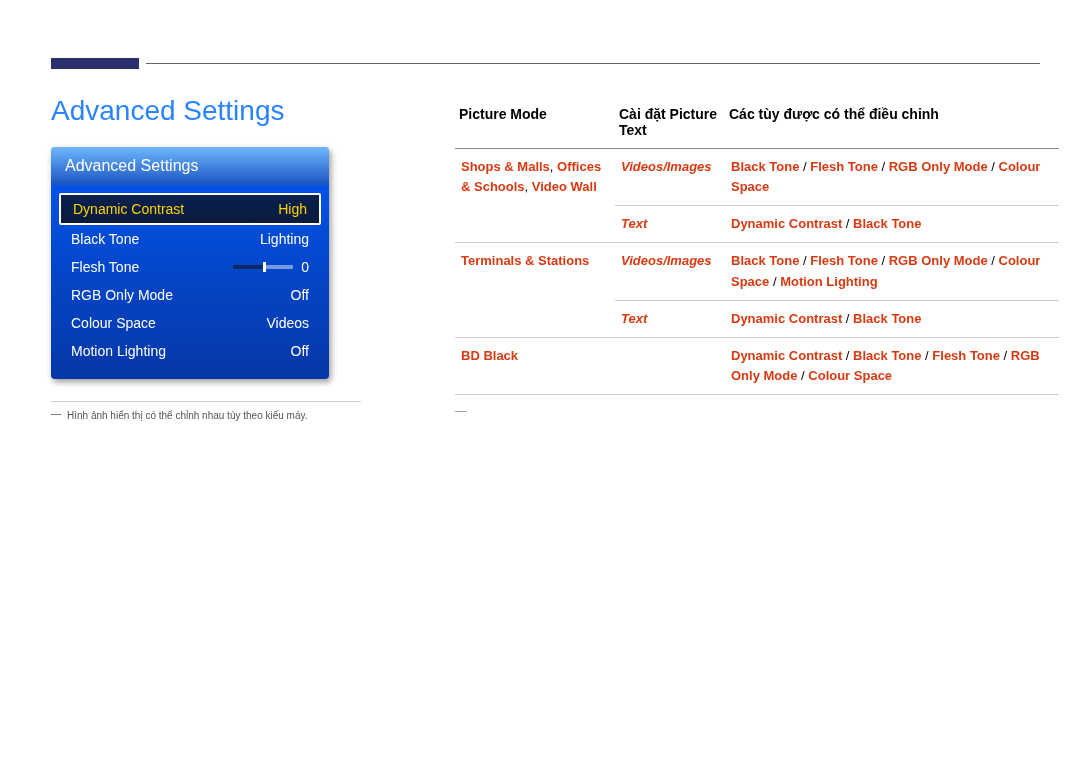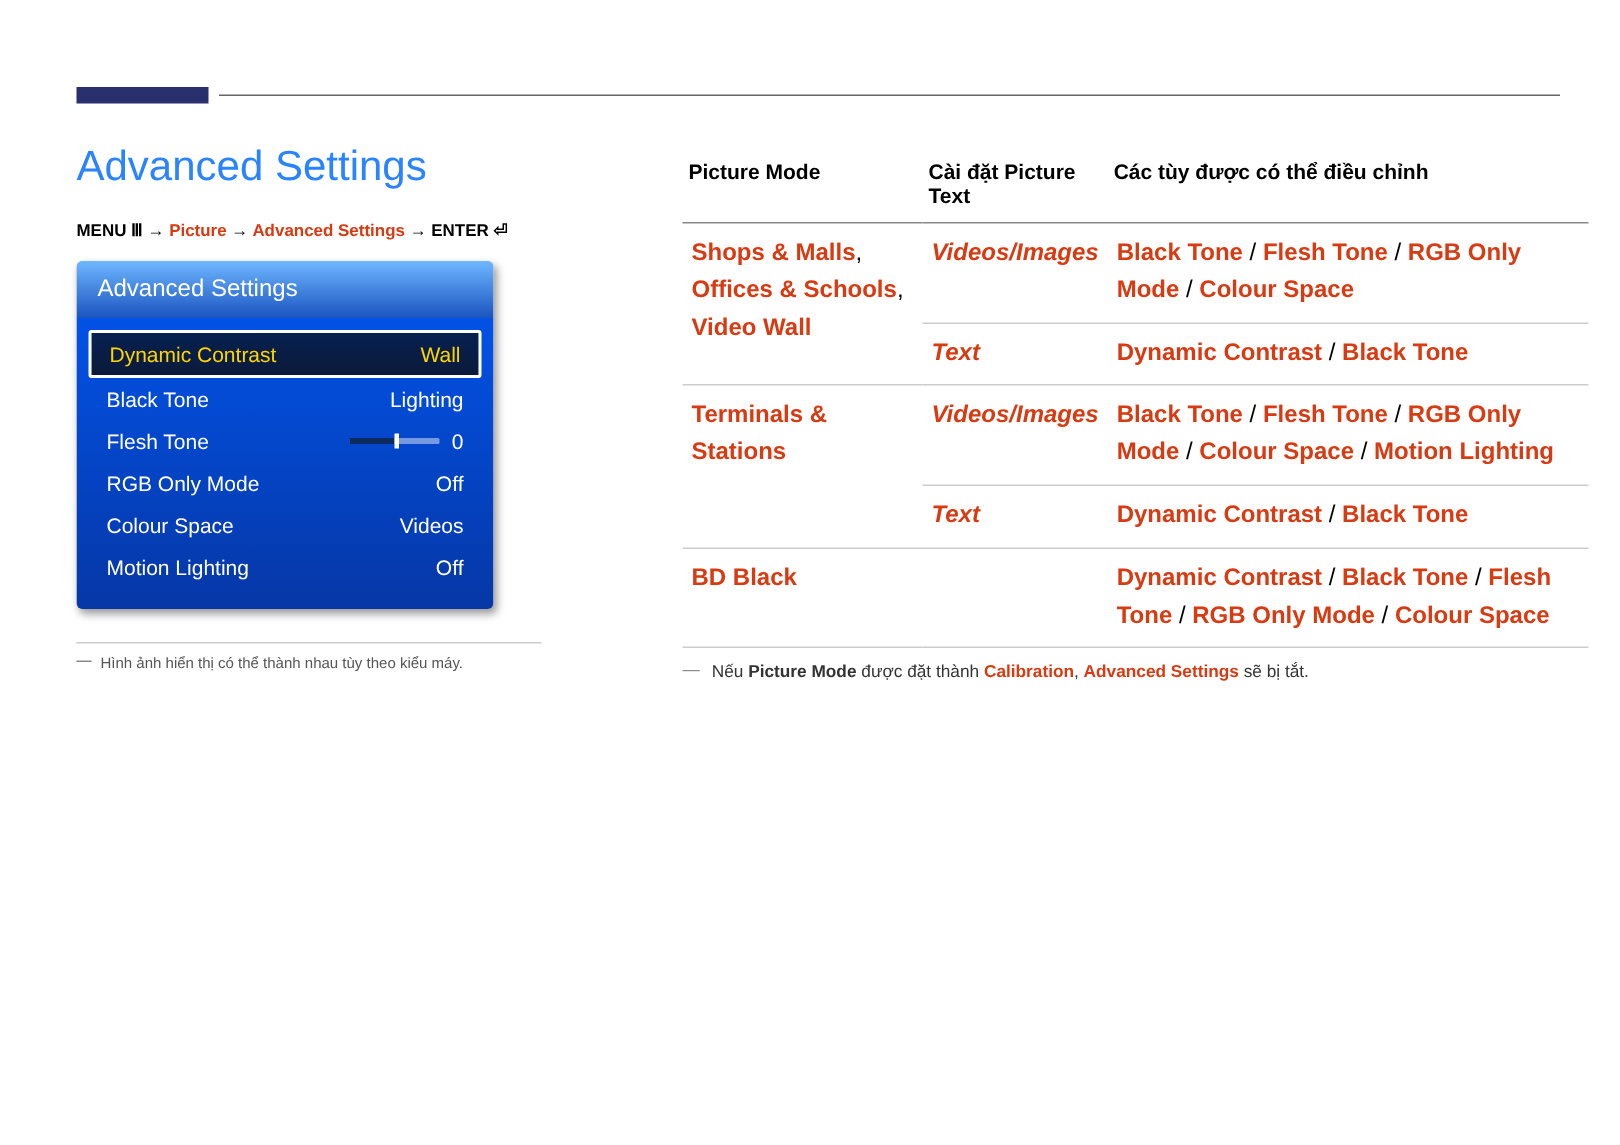--- a/index.html
+++ b/index.html
@@ -23,48 +23,45 @@
   .slider .dark { position:absolute; left:0; top:0; bottom:0; width:50%; background:#0a2a60; }
   .slider-handle { position:absolute; left:50%; top:-3px; width:3px; height:10px; background:#fff; }
 
   .underline { border-top:1px solid #ccc; margin-top:22px; width:310px;}
   .footnote-wrap { margin-top:8px; font-size:10px; color:#555; display:flex; gap:6px; }
   .dash { position:relative; top:-2px;}
 
   .right-col { position:absolute; top:100px; left:455px; right:21px; }
   .tbl { width:100%; border-collapse:collapse; }
   .tbl th { font-size:14px; font-weight:bold; text-align:left; padding:6px 6px 10px 4px; border-bottom:1px solid #888; vertical-align:top; }
-  .tbl td { font-size:16px; padding:8px 6px; border-bottom:1px solid #ccc; vertical-align:top; line-height:1.55; }
+  .tbl td { font-size:13px; padding:8px 6px; border-bottom:1px solid #ccc; vertical-align:top; line-height:1.55; }
   .tbl td.col0 { width:160px; }
   .tbl td.col1 { width:110px;font-style:italic; }
   .red { color:#d83a12; font-weight:bold; }
   .nb  { color:#000; font-weight:normal; }
   .bottom-note { margin-top:10px; font-size:11.5px; color:#333; display:flex; gap:8px;}
   .bottom-note .bn-dash { position:relative; top:-1px; color:#888;}
   .bold { font-weight:bold; }
 </style>
 </head>
 <body>
 
 <div class="top-bar"></div>
 <div class="hr-top"></div>
 
 <div class="left-col">
   <div class="title">Advanced Settings</div>
 
-  <div class="path">
-    <span>MENU </span><span>Ⅲ</span><span> → </span><span class="red">Picture</span><span> → </span><span class="red">Advanced Settings</span><span> → </span><span>ENTER </span><span>⏎</span>
-  </div>
 
   <div class="osd">
     <div class="osd-header">Advanced Settings</div>
     <div class="osd-body">
       <div class="osd-row sel">
         <span>Dynamic Contrast</span>
-        <span class="val">Wall</span>
+        <span class="val">High</span>
       </div>
       <div class="osd-row">
         <span>Black Tone</span>
         <span class="val">Lighting</span>
       </div>
       <div class="osd-row">
         <span>Flesh Tone</span>
         <span class="val with-slider">
           <span class="slider">
               <span class="dark"></span>
@@ -84,21 +81,21 @@
       <div class="osd-row">
         <span>Motion Lighting</span>
         <span class="val">Off</span>
       </div>
     </div>
   </div>
 
   <div class="underline"></div>
   <div class="footnote-wrap">
     <span class="dash">―</span>
-    <span>Hình ảnh hiển thị có thể thành nhau tùy theo kiểu máy.</span>
+    <span>Hình ảnh hiển thị có thể chỉnh nhau tùy theo kiểu máy.</span>
   </div>
 </div>
 
 <div class="right-col">
   <table class="tbl">
     <thead>
       <tr>
         <th>Picture Mode</th>
         <th>Cài đặt Picture Text</th>
         <th>Các tùy được có thể điều chỉnh</th>
@@ -126,17 +123,14 @@
         <tr>
           <td class="col0" rowspan="1"><span class="red">BD Black</span></td>
           <td class="col1"></td>
           <td><span class="red">Dynamic Contrast</span><span class="nb"> / </span><span class="red">Black Tone</span><span class="nb"> / </span><span class="red">Flesh Tone</span><span class="nb"> / </span><span class="red">RGB Only Mode</span><span class="nb"> / </span><span class="red">Colour Space</span></td>
         </tr>
       </tbody>
   </table>
 
   <div class="bottom-note">
     <span class="bn-dash">―</span>
-    <span>
-      <span>Nếu </span><span class="bold">Picture Mode</span><span> được đặt thành </span><span class="red">Calibration</span><span>, </span><span class="red">Advanced Settings</span><span> sẽ bị tắt.</span>
-    </span>
   </div>
 </div>
 
 </body></html>

